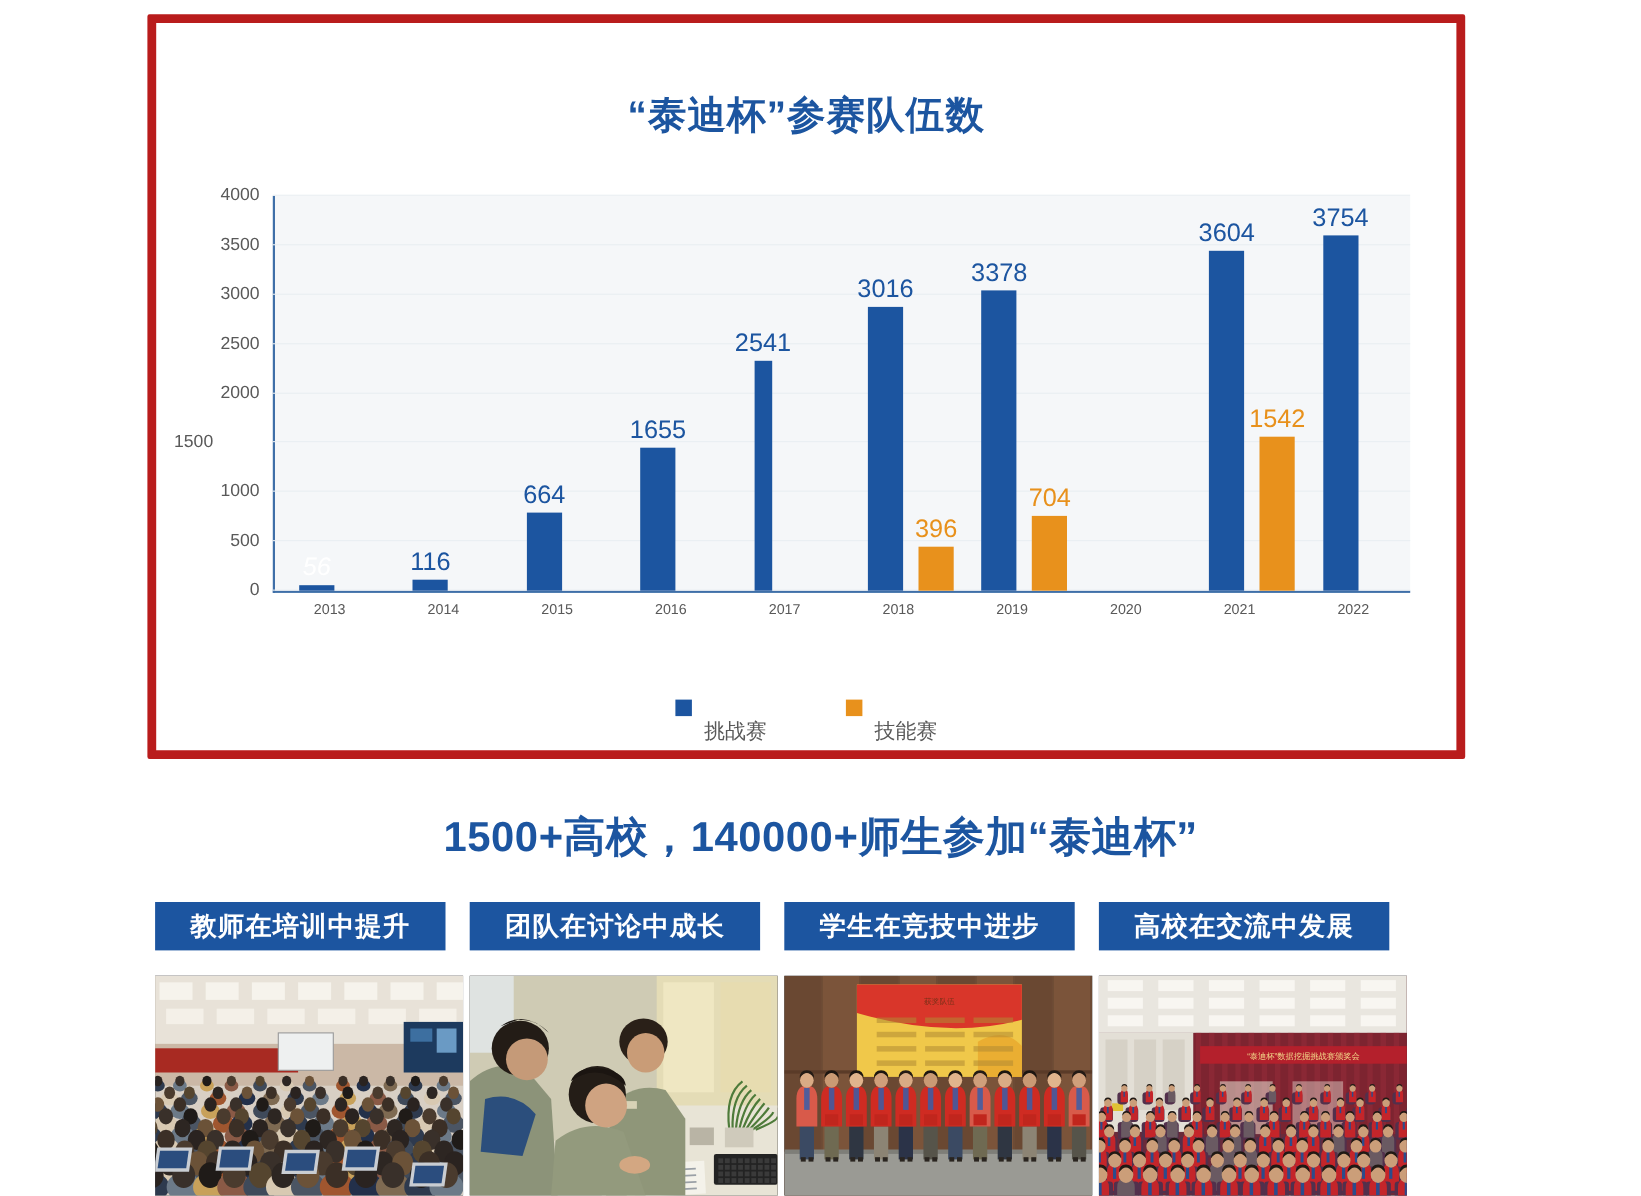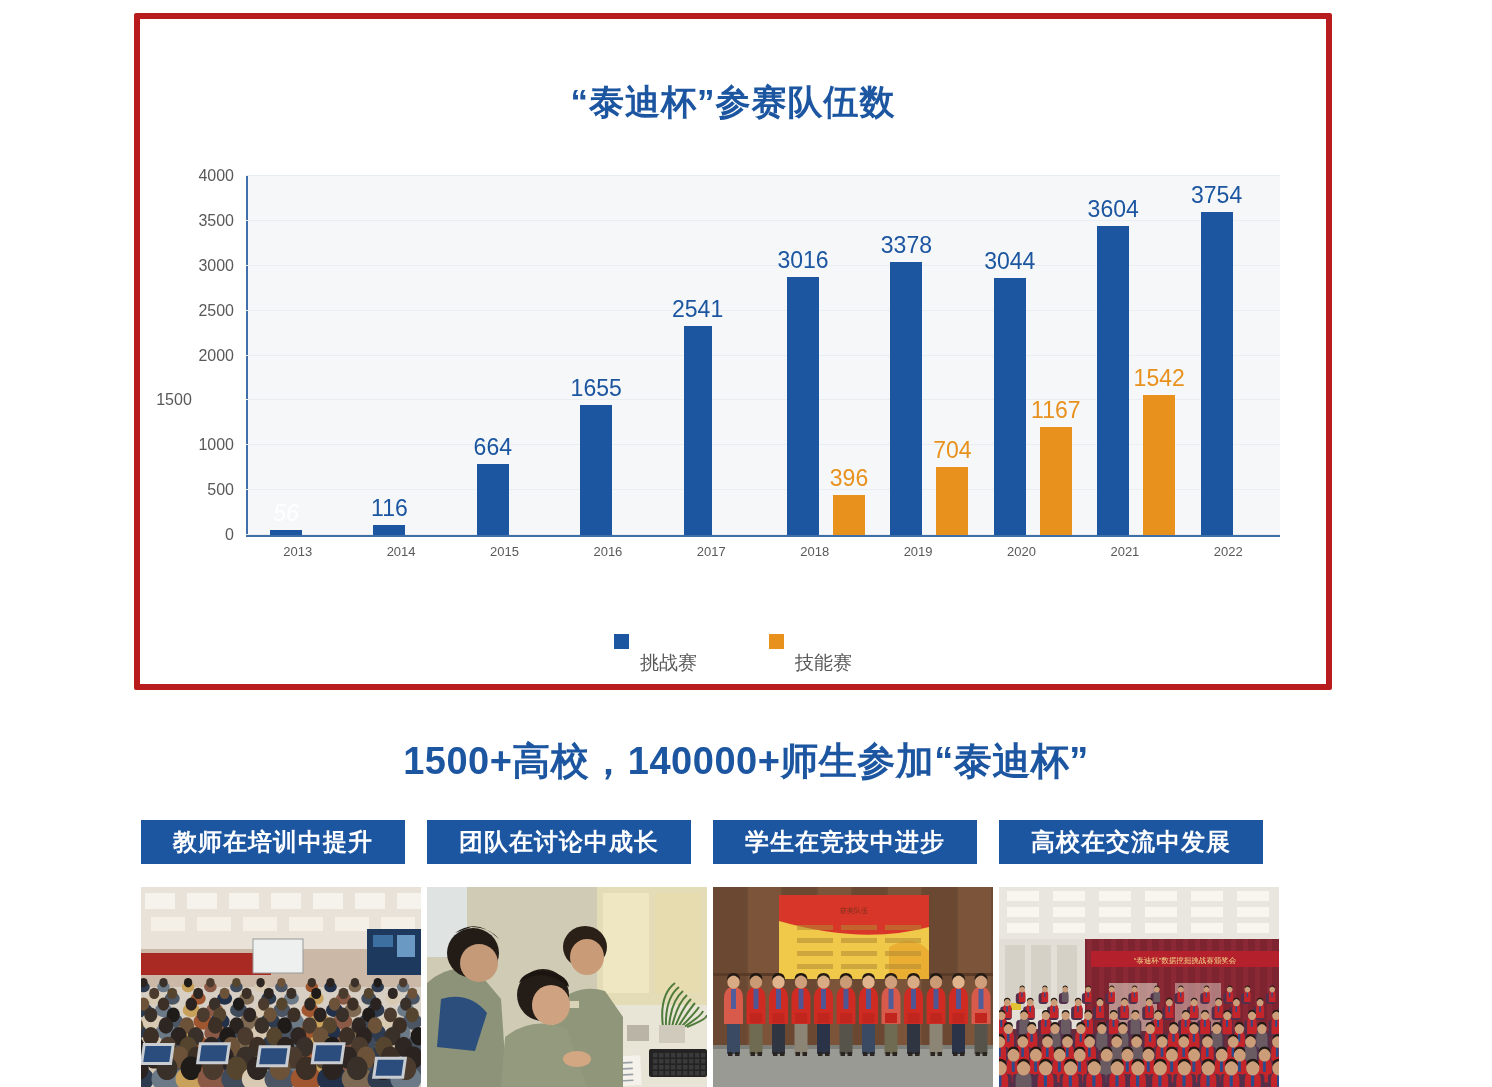--- a/index.html
+++ b/index.html
@@ -11,21 +11,21 @@
     overflow: hidden;
   }
   .page { position: relative; width: 1492px; height: 1087px; }
 
   
   .chart-card {
     position: absolute;
     left: 134px; top: 13px;
     width: 1198px; height: 677px;
     background: #ffffff;
-    border: 6px solid #b91c1c;
+    border: 8px solid #b91c1c;
     border-radius: 2px;
   }
   .chart-title {
     position: absolute;
     left: 0; top: 60px;
     width: 100%;
     text-align: center;
     font-size: 35px;
     font-weight: bold;
     color: #1C55A0;
@@ -211,46 +211,38 @@
             <div class="bar blue" style="width: 32px; left: 22px; height: 70.9025px; background: rgb(28, 85, 160);">
               <div class="bar-label blue" style="color: rgb(28, 85, 160);">664</div>
             </div>
           </div>
           <div class="cat" style="left: 310.2px; width: 103.4px;">
             <div class="bar blue" style="width: 32px; left: 22px; height: 130.137px; background: rgb(28, 85, 160);">
               <div class="bar-label blue" style="color: rgb(28, 85, 160);">1655</div>
             </div>
           </div>
           <div class="cat" style="left: 413.6px; width: 103.4px;">
-            <div class="bar blue" style="width: 28px; left: 22px; height: 209.118px; background: rgb(28, 85, 160);">
+            <div class="bar blue" style="width: 16px; left: 22px; height: 209.118px; background: rgb(28, 85, 160);">
               <div class="bar-label blue" style="color: rgb(28, 85, 160);">2541</div>
             </div>
           </div>
           <div class="cat" style="left: 517px; width: 103.4px;">
             <div class="bar blue" style="width: 32px; left: 22px; height: 257.582px; background: rgb(28, 85, 160);">
               <div class="bar-label blue" style="color: rgb(28, 85, 160);">3016</div>
             </div>
             <div class="bar orange" style="width: 32px; left: 68px; height: 40.3875px; background: rgb(232, 145, 28);">
               <div class="bar-label orange" style="color: rgb(232, 145, 28);">396</div>
             </div>
           </div>
           <div class="cat" style="left: 620.4px; width: 103.4px;">
             <div class="bar blue" style="width: 32px; left: 22px; height: 272.84px; background: rgb(28, 85, 160);">
               <div class="bar-label blue" style="color: rgb(28, 85, 160);">3378</div>
             </div>
             <div class="bar orange" style="width: 32px; left: 68px; height: 68.21px; background: rgb(232, 145, 28);">
               <div class="bar-label orange" style="color: rgb(232, 145, 28);">704</div>
-            </div>
-          </div>
-          <div class="cat" style="left: 723.8px; width: 103.4px;">
-            <div class="bar blue" style="width: 32px; left: 22px; height: 256.685px; background: rgb(28, 85, 160);">
-              <div class="bar-label blue" style="color: rgb(28, 85, 160);">3044</div>
-            </div>
-            <div class="bar orange" style="width: 32px; left: 68px; height: 107.7px; background: rgb(232, 145, 28);">
-              <div class="bar-label orange" style="color: rgb(232, 145, 28);">1167</div>
             </div>
           </div>
           <div class="cat" style="left: 827.2px; width: 103.4px;">
             <div class="bar blue" style="width: 32px; left: 22px; height: 308.74px; background: rgb(28, 85, 160);">
               <div class="bar-label blue" style="color: rgb(28, 85, 160);">3604</div>
             </div>
             <div class="bar orange" style="width: 32px; left: 68px; height: 140.01px; background: rgb(232, 145, 28);">
               <div class="bar-label orange" style="color: rgb(232, 145, 28);">1542</div>
             </div>
           </div>

